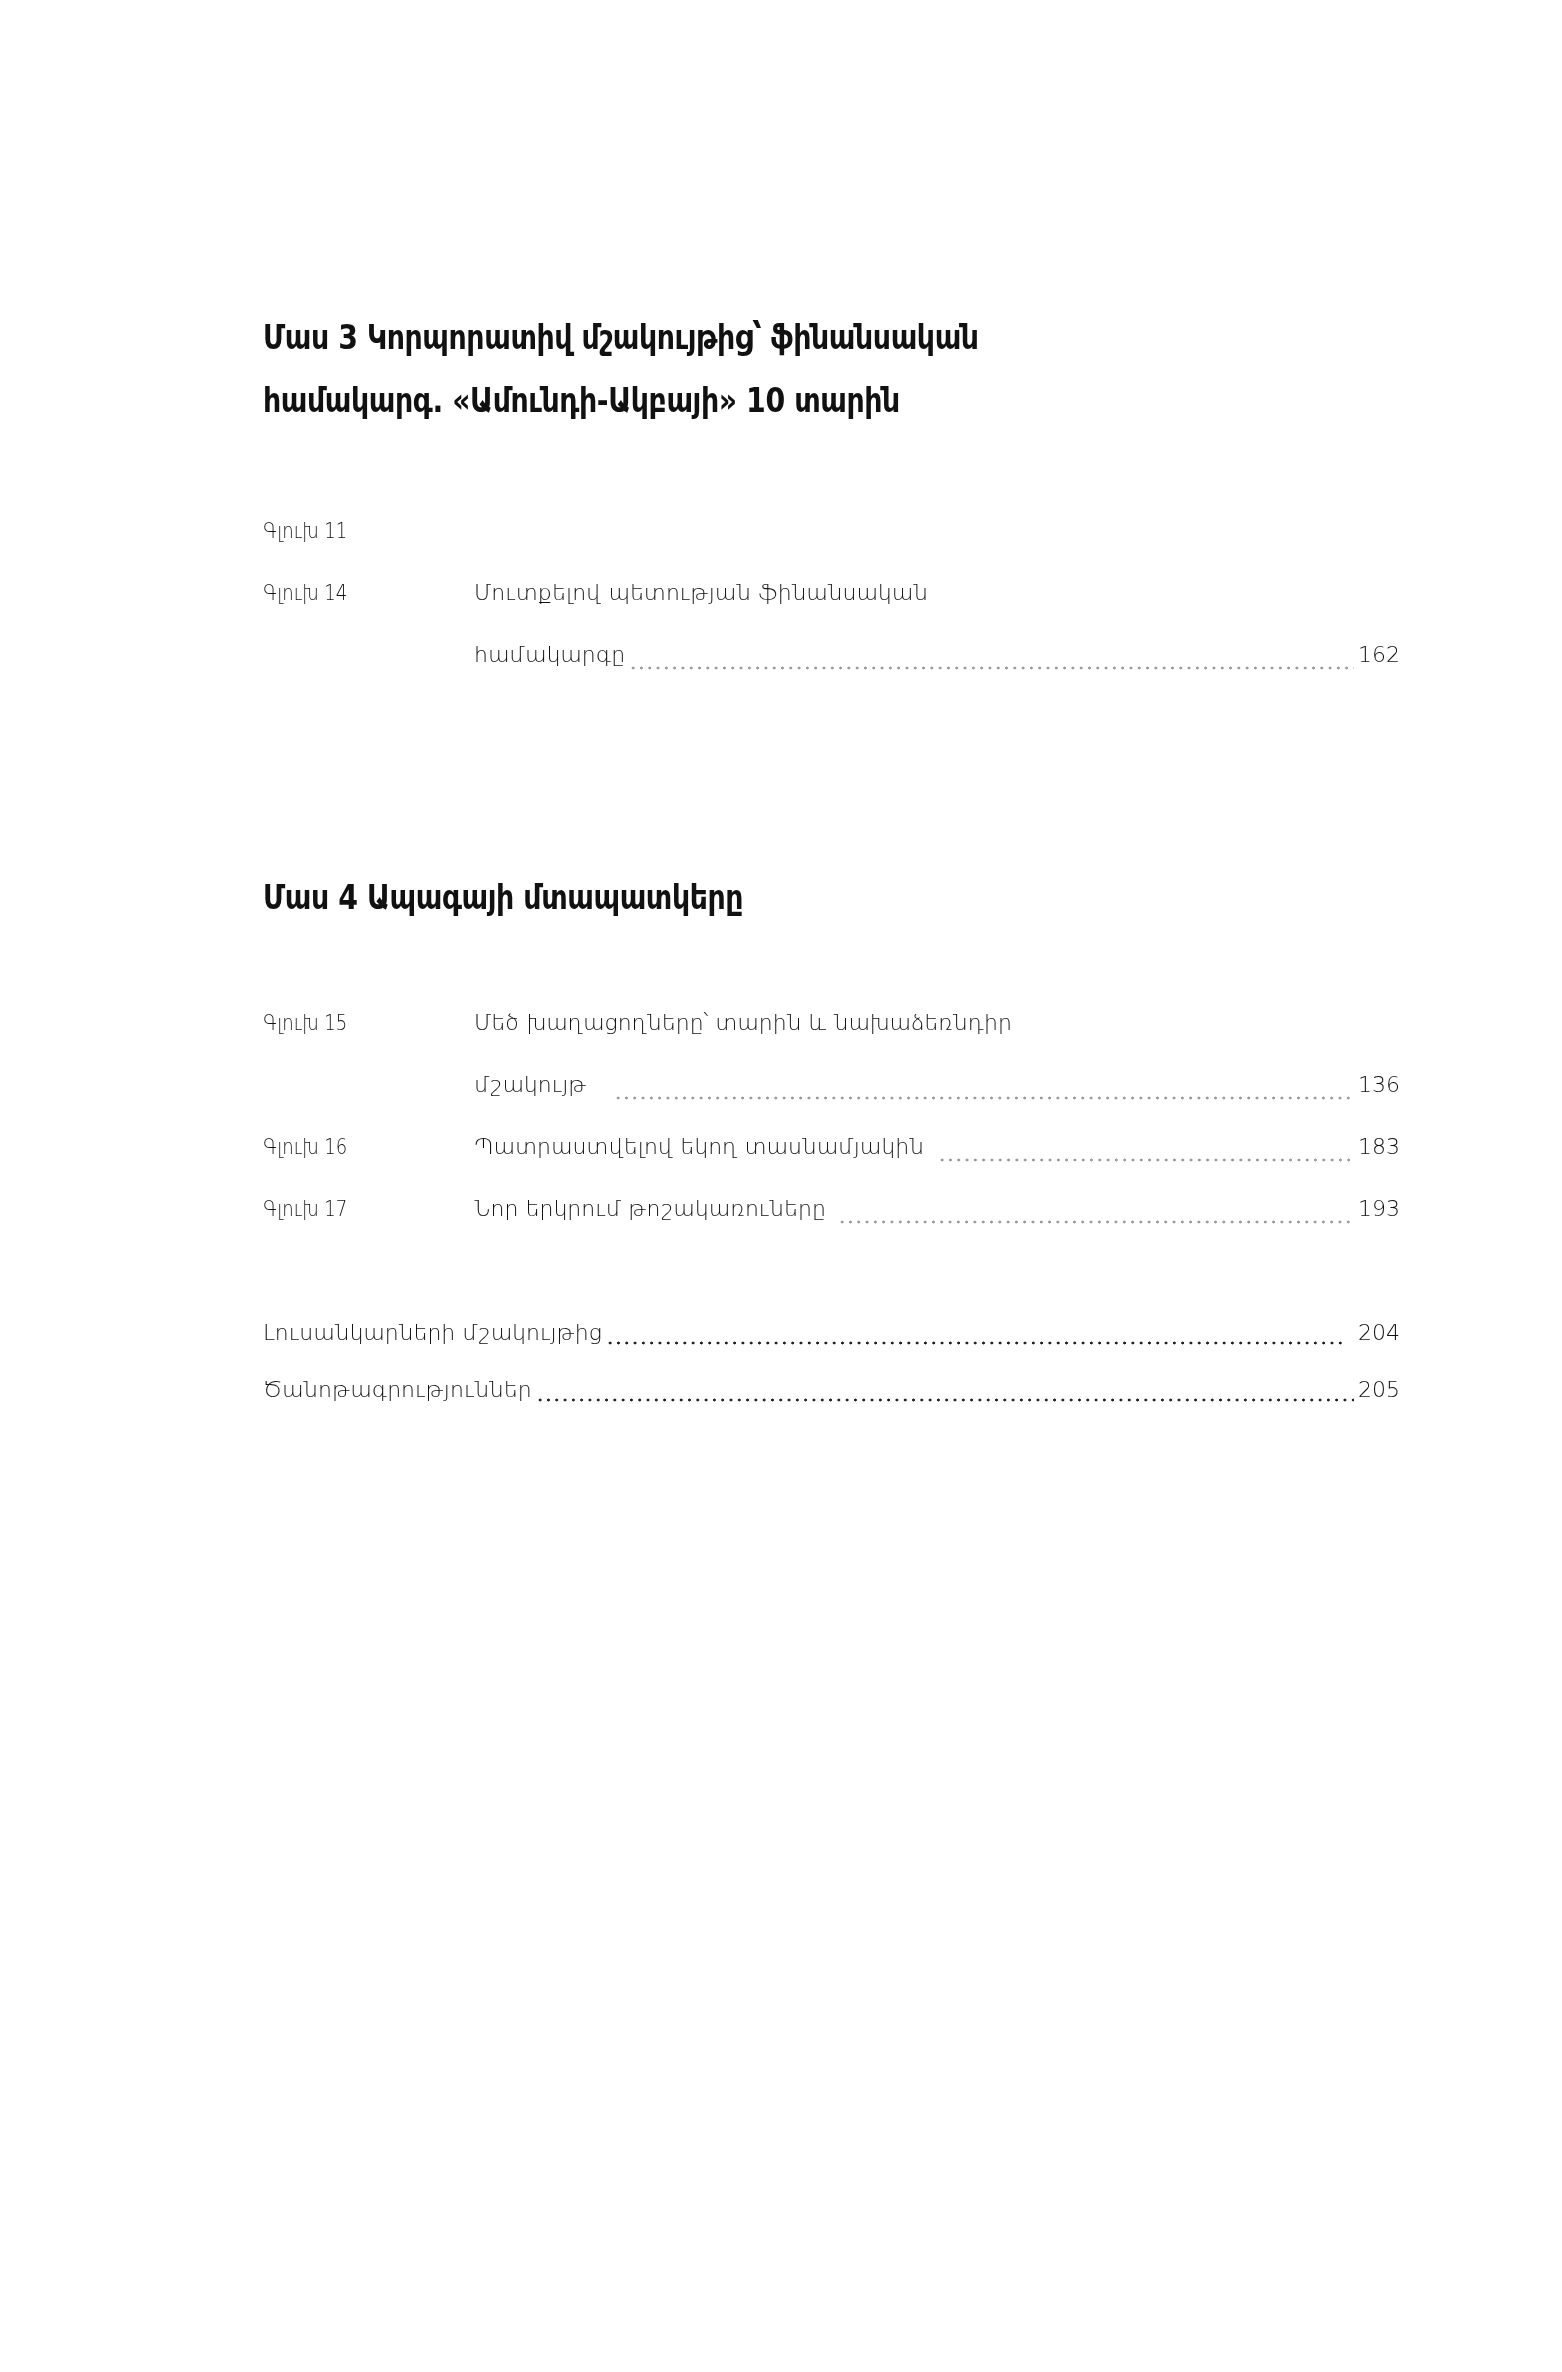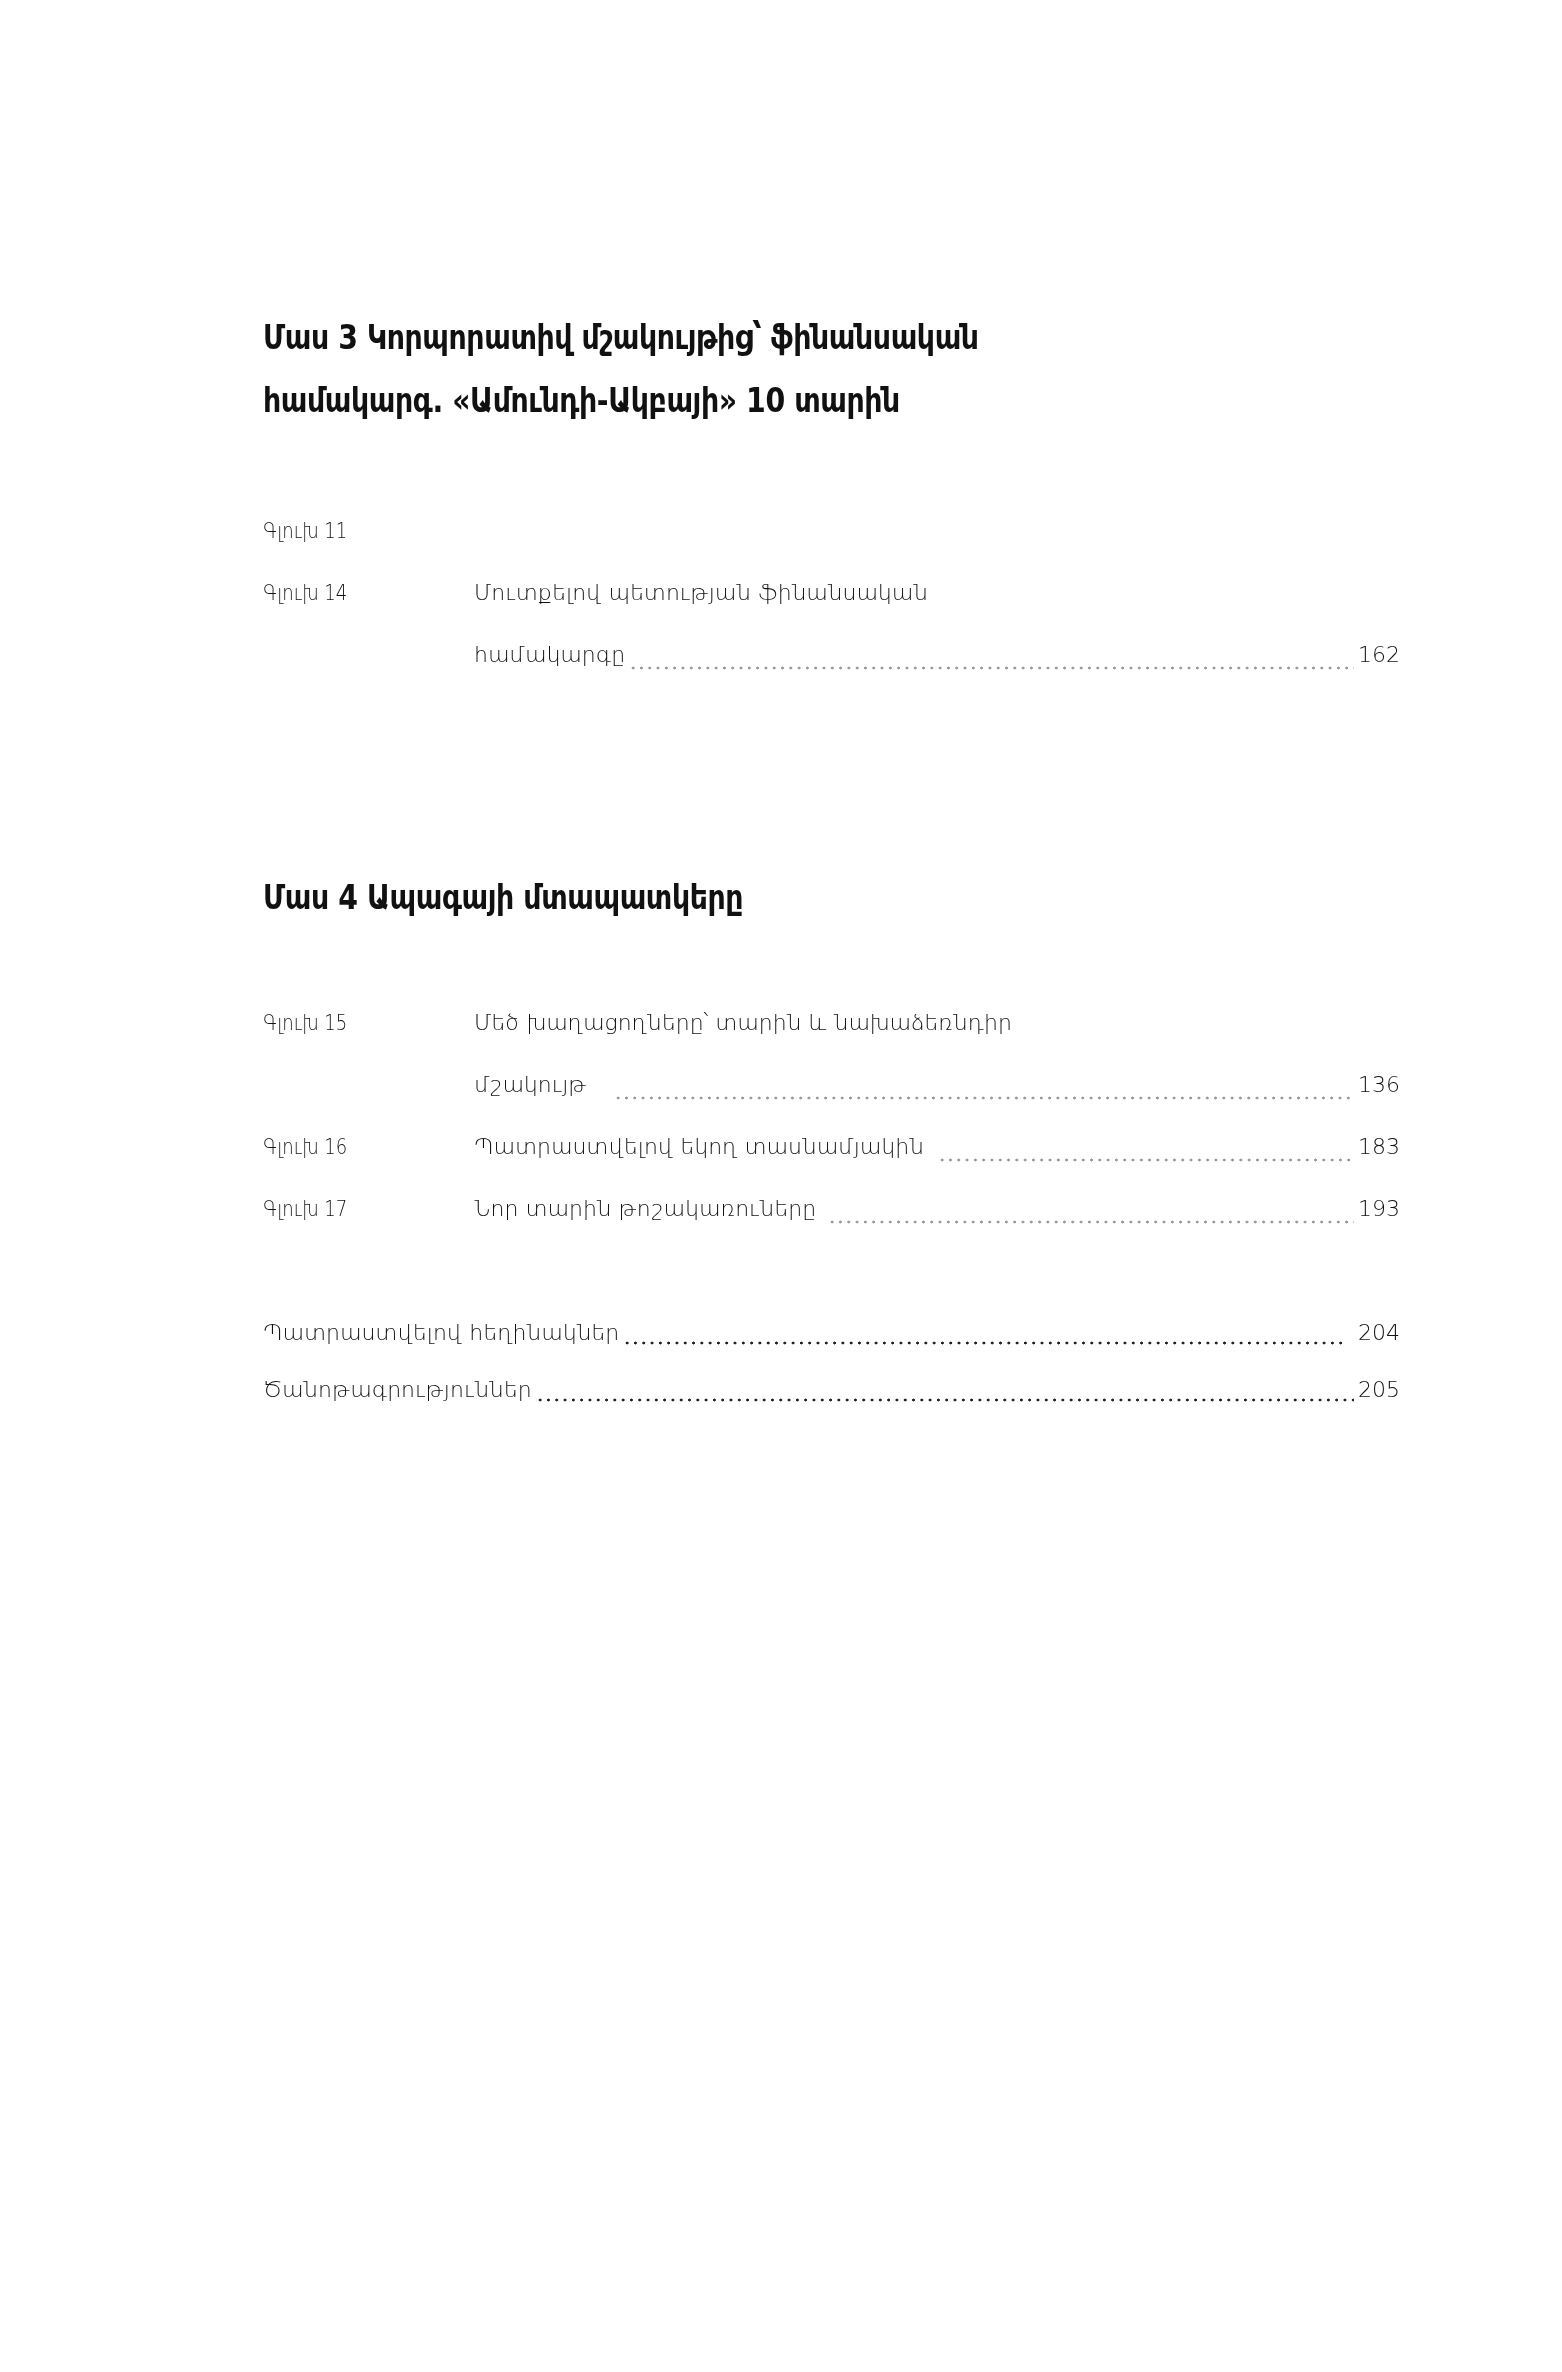--- a/index.html
+++ b/index.html
@@ -94,31 +94,31 @@
       <span class="chap-label">Գլուխ 16</span>
       <div class="chap-body">
         <span class="title-text">Պատրաստվելով եկող տասնամյակին</span>
         <span class="leader gray" style="margin-left:13.7px;"></span>
         <span class="pg">183</span>
       </div>
     </div>
     <div class="row">
       <span class="chap-label">Գլուխ 17</span>
       <div class="chap-body">
-        <span class="title-text">Նոր տարին թոշակառուները</span>
+        <span class="title-text">Նոր երկրում թոշակառուները</span>
         <span class="leader gray" style="margin-left:11.8px;"></span>
         <span class="pg">193</span>
       </div>
     </div>
   </div>
 
   <div class="entries" style="top:1304px;">
     <div class="row flat" style="height:57px;line-height:57px;">
       <div class="chap-body">
-        <span class="title-text">Պատրաստվելով հեղինակներ</span>
+        <span class="title-text">Լուսանկարների մշակույթից</span>
         <span class="leader dark" style="margin-right:11.8px;"></span>
         <span class="pg">204</span>
       </div>
     </div>
     <div class="row flat" style="height:57px;line-height:57px;">
       <div class="chap-body">
         <span class="title-text">Ծանոթագրություններ</span>
         <span class="leader dark"></span>
         <span class="pg">205</span>
       </div>

